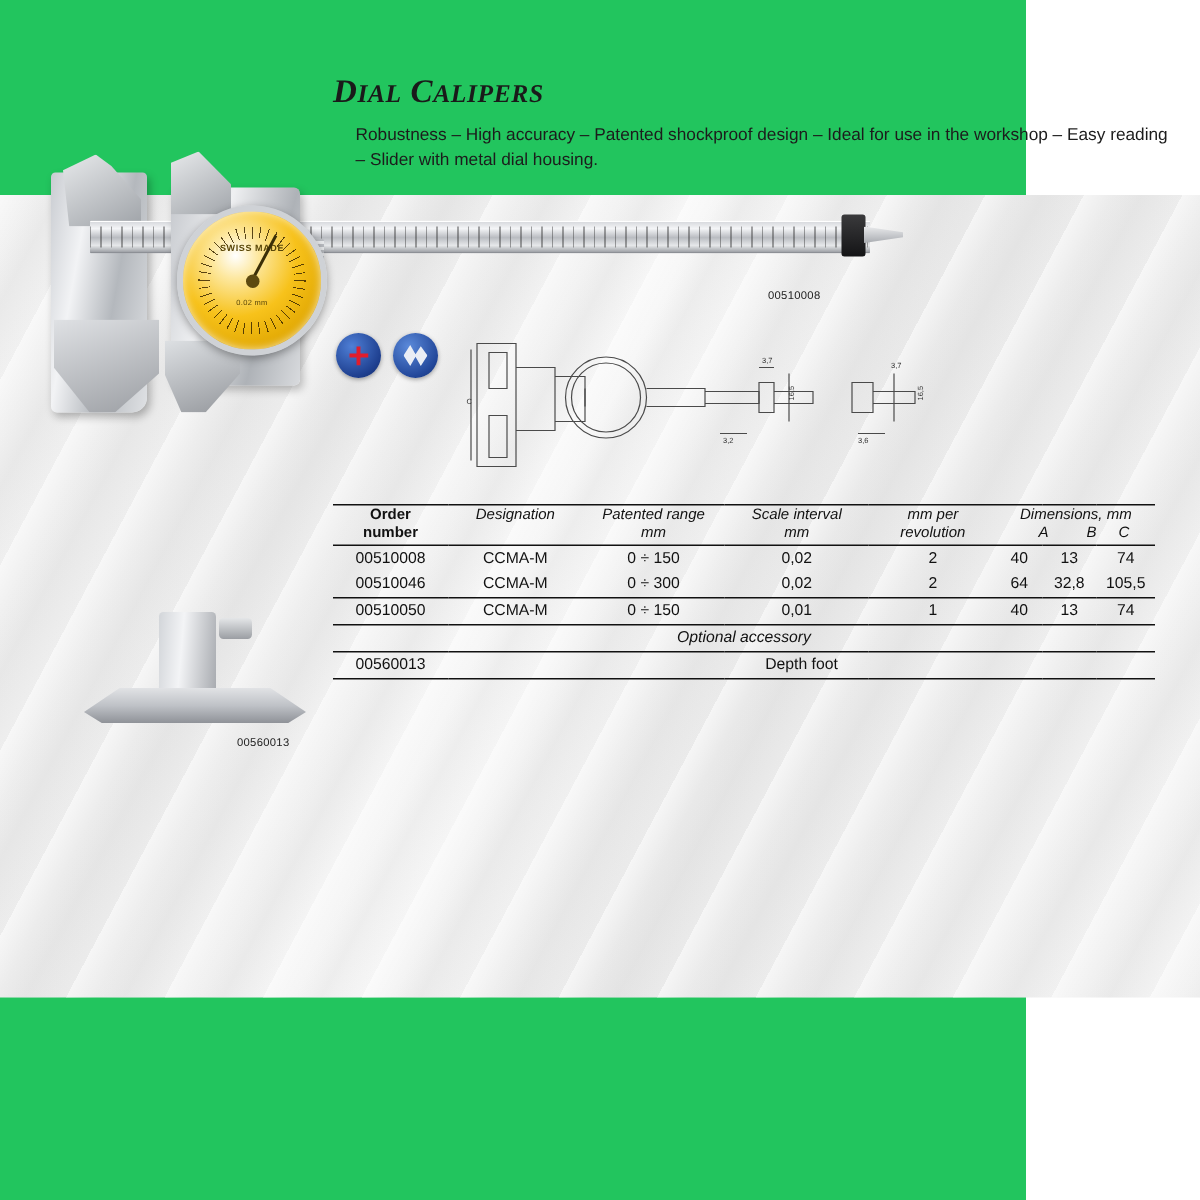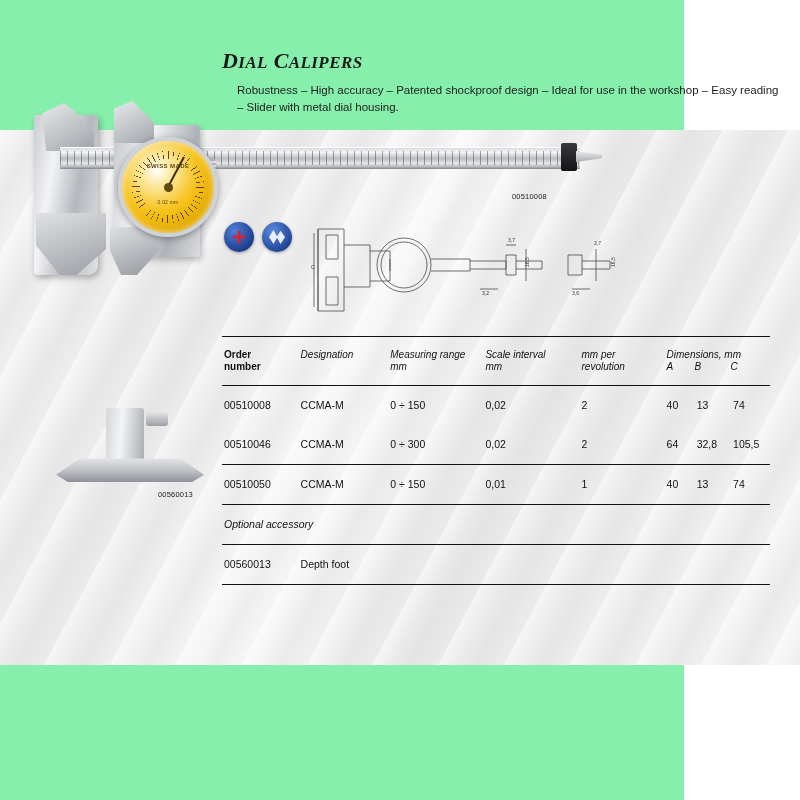--- a/index.html
+++ b/index.html
@@ -10,21 +10,21 @@
   body {
     width: 800px;
     height: 800px;
     font-family: "Liberation Sans", sans-serif;
     overflow: hidden;
   }
   #page {
     position: relative;
     width: 684px;
     height: 800px;
-    background: #86efac;
+    background: #22c55e;
   }
   
   .paper {
     position: absolute;
     left: 0;
     top: 130px;
     width: 800px;
     height: 535px;
     background:
       linear-gradient(115deg, #f2f2f2 0%, #ebebeb 28%, #f7f7f7 45%, #e9e9e9 62%, #f3f3f3 100%);
@@ -340,22 +340,22 @@
     top: 336px;
     width: 548px;
     font-size: 10.5px;
     color: #111;
   }
   table.spec {
     width: 100%;
     border-collapse: collapse;
   }
   table.spec th, table.spec td {
-    padding: 12px 2px;
-    text-align: left;
+    padding: 1px 2px;
+    text-align: center;
     vertical-align: top;
     font-weight: normal;
   }
   .rule-top { border-top: 1.4px solid #111; }
   .rule-bot { border-bottom: 1.4px solid #111; }
   .rule-thin { border-bottom: 0.7px solid #111; }
   thead th {
     font-style: italic;
     font-size: 10px;
     line-height: 12px;
@@ -480,21 +480,21 @@
   <div class="table-wrap">
     <table class="spec">
       <thead>
         <tr class="rule-top">
           <th class="c-ord bold-h">
             <span>Order</span><br>
             <span>number</span>
           </th>
           <th class="c-des">Designation</th>
           <th class="c-range">
-            <span>Measuring range</span><br>
+            <span>Patented range</span><br>
             <span>mm</span>
           </th>
           <th class="c-scale">
             <span>Scale interval</span><br>
             <span>mm</span>
           </th>
           <th class="c-rev">
             <span>mm per</span><br>
             <span>revolution</span>
           </th>

